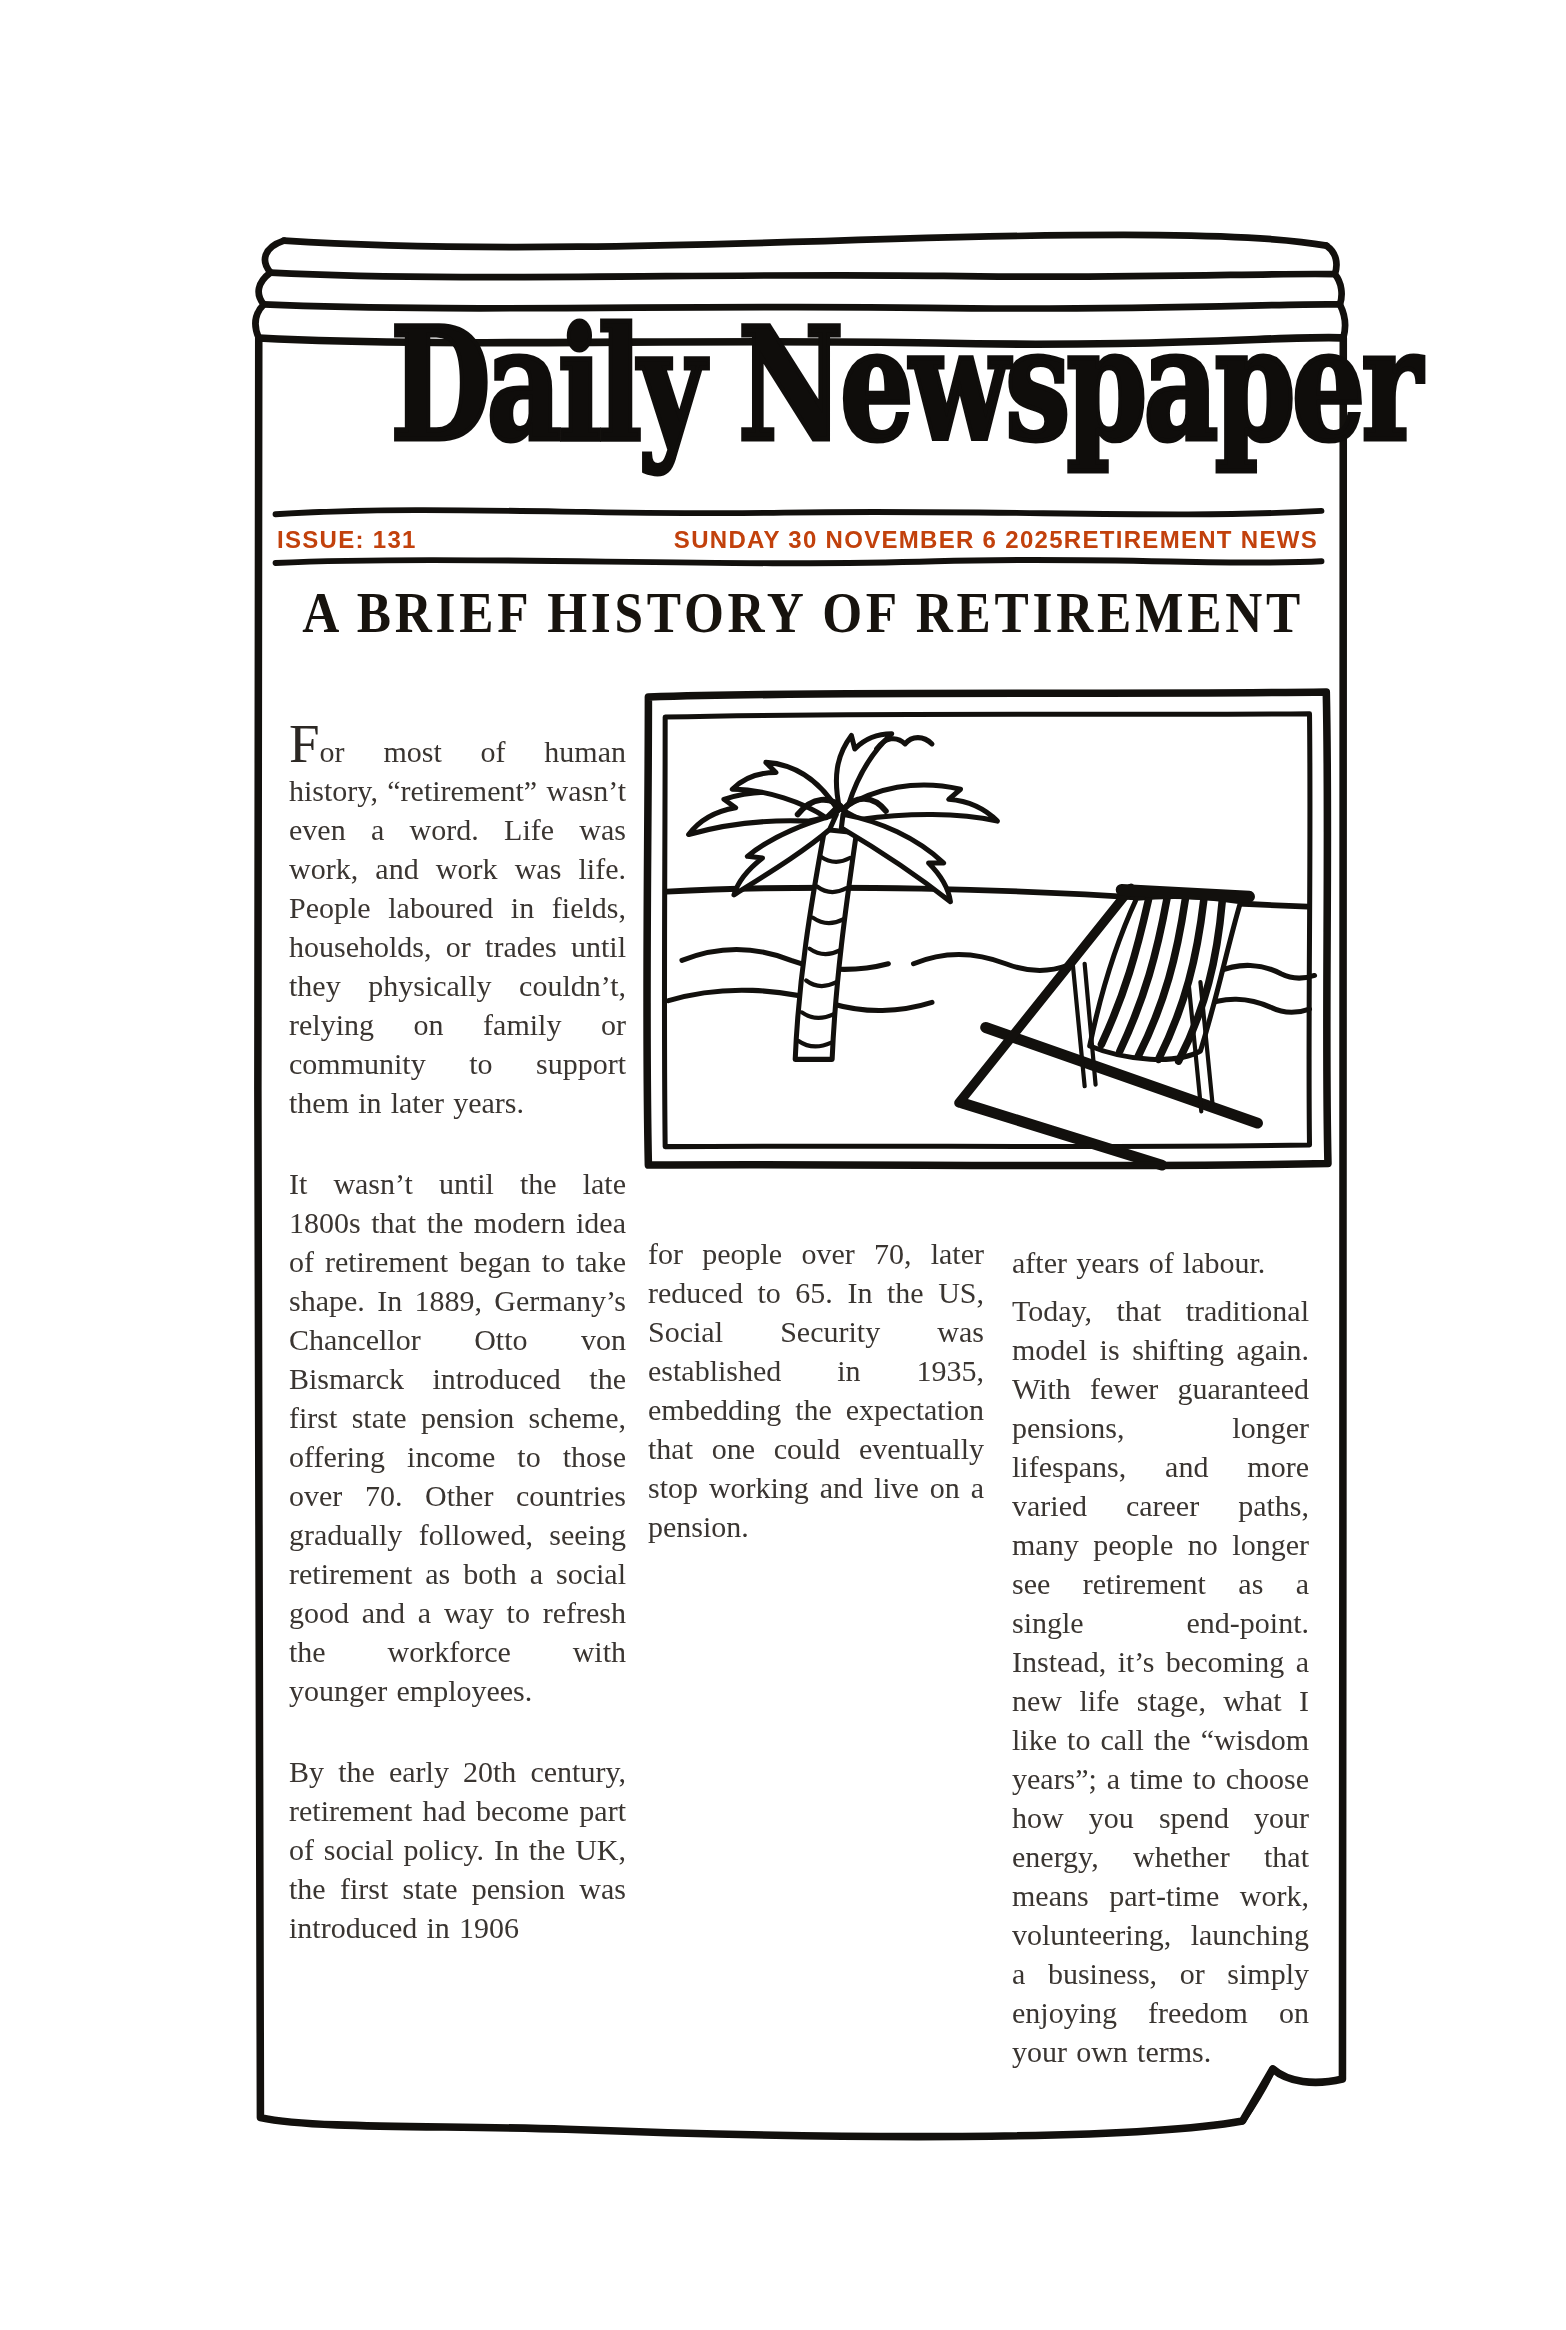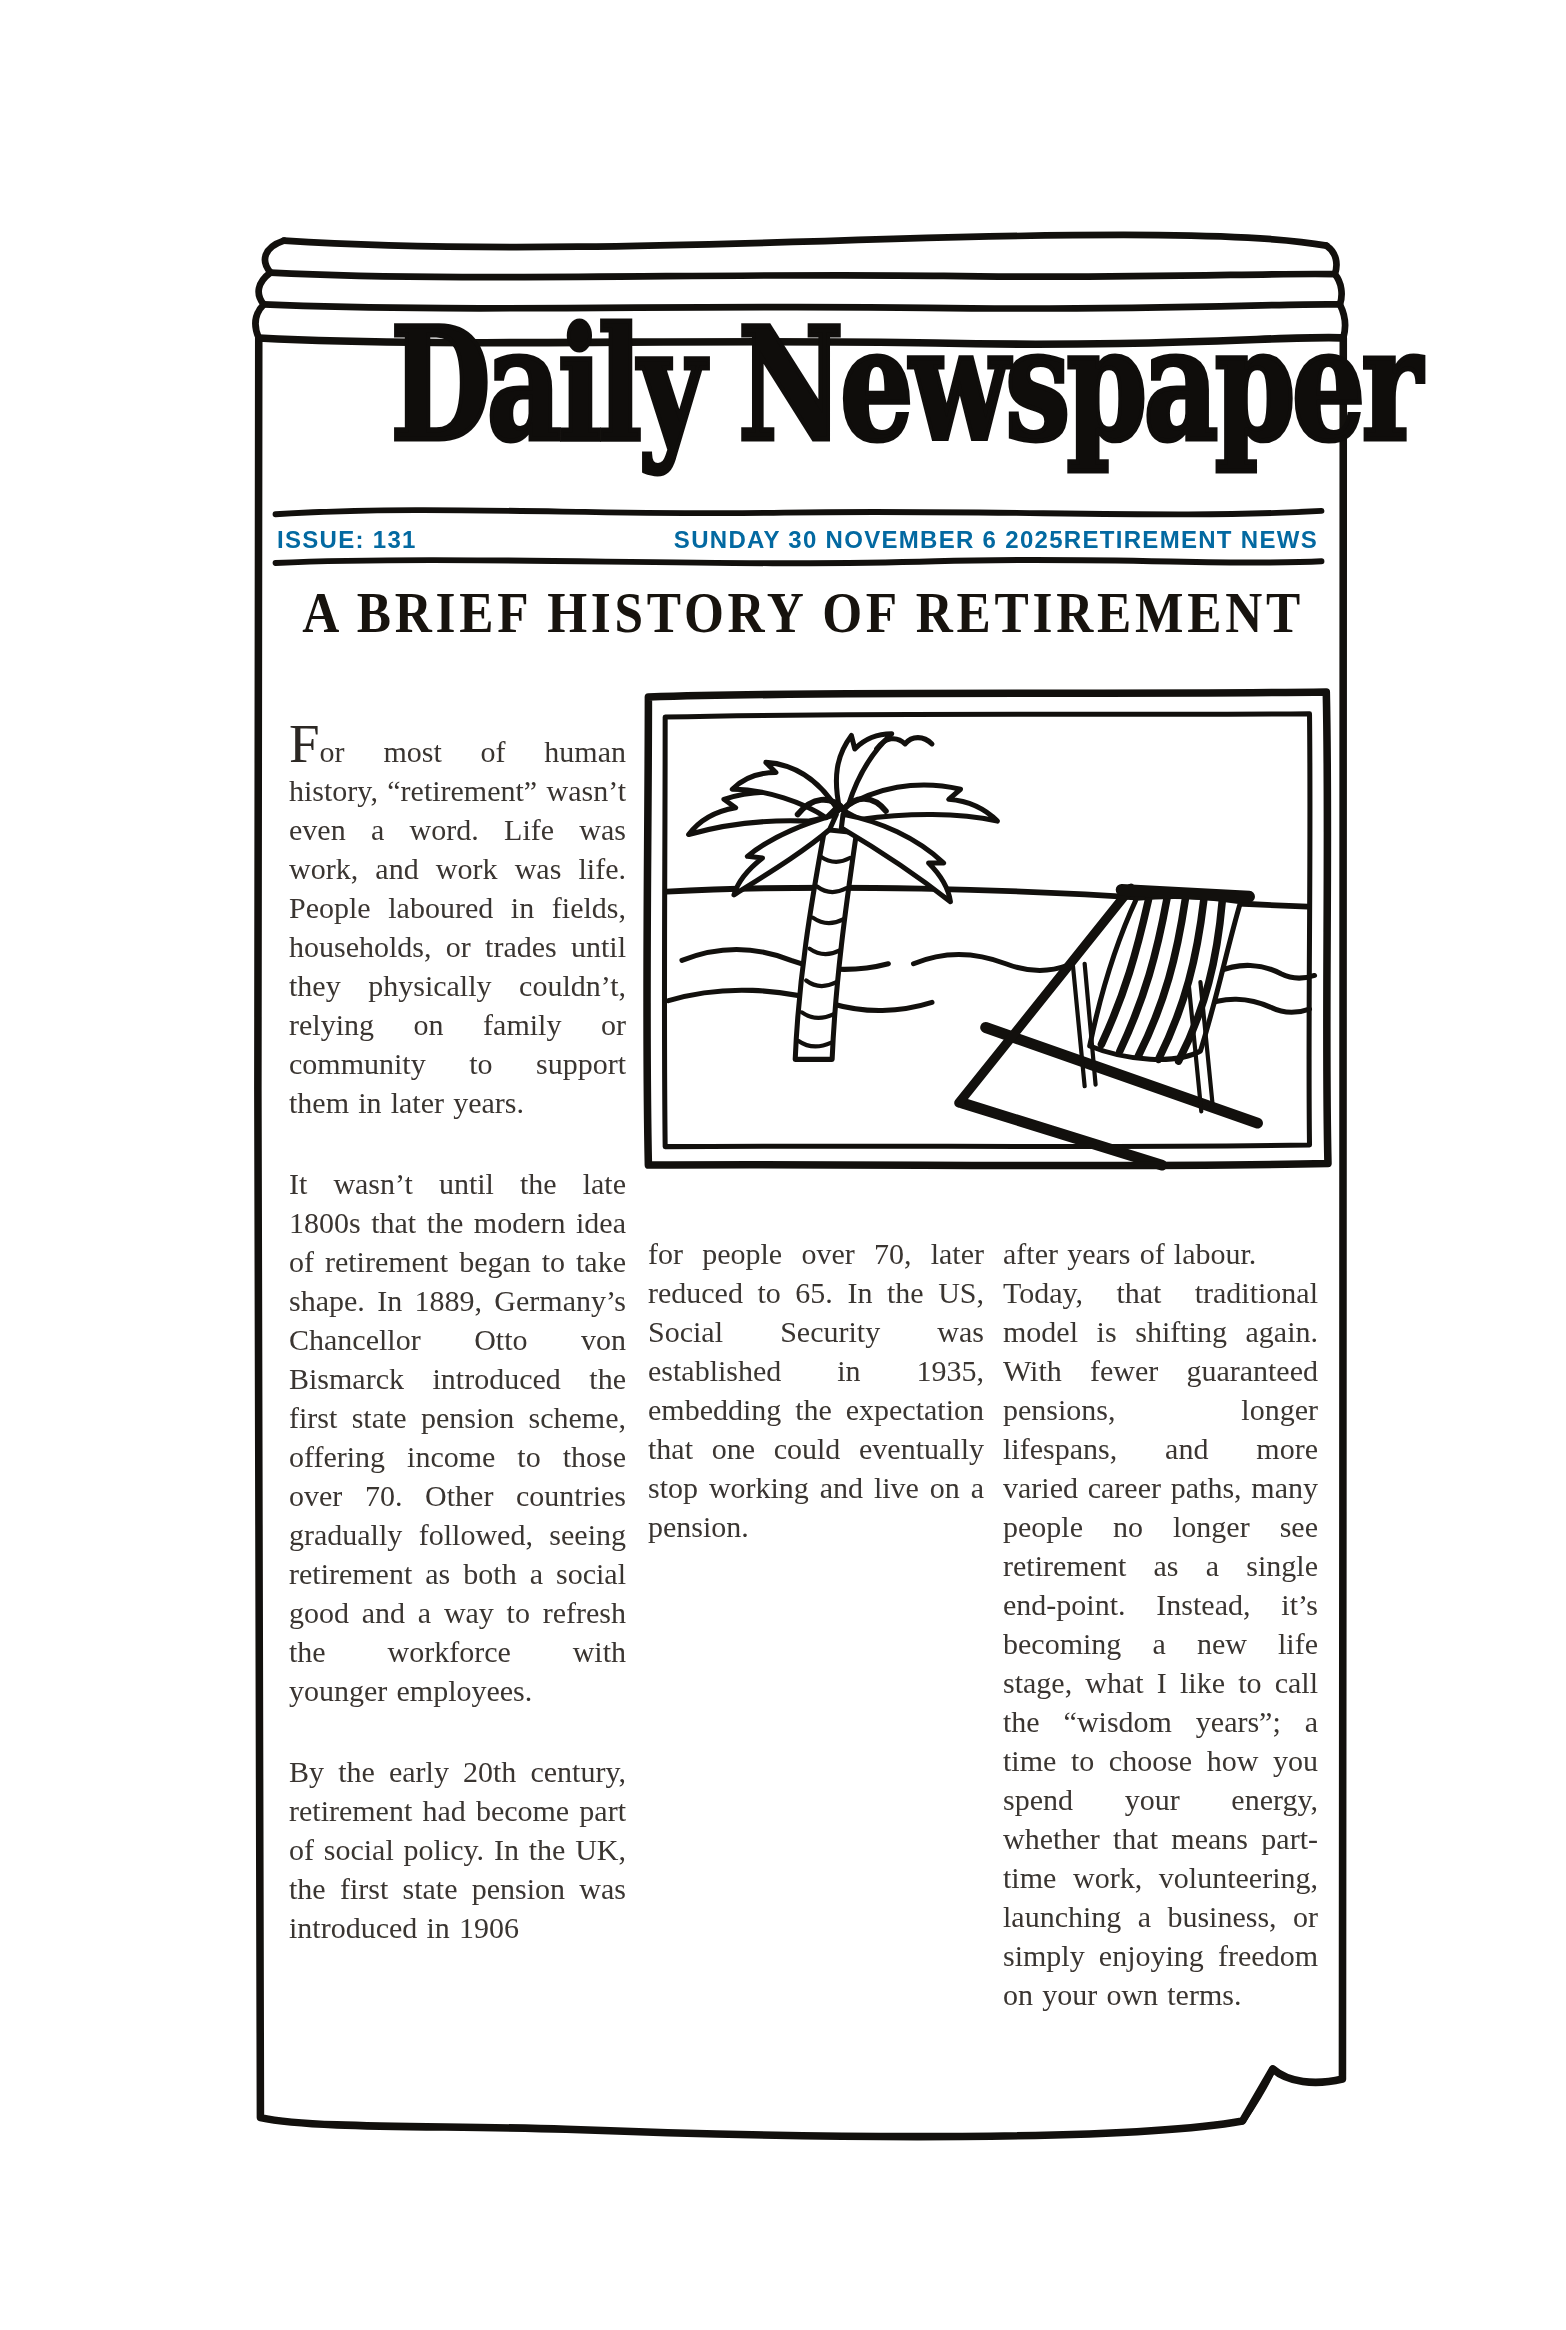--- a/index.html
+++ b/index.html
@@ -13,36 +13,36 @@
   .masthead{
     position:absolute;left:0;right:0;top:81px;text-align:center;
     font-family:"DejaVu Serif",serif;font-weight:700;font-size:156px;line-height:1.05;
     letter-spacing:-5px;color:#0f0d0b;-webkit-text-stroke:5px #0f0d0b;
     transform:scaleX(0.74);transform-origin:50% 0;white-space:nowrap;
   }
   .dateline{
     position:absolute;left:30px;right:32px;top:299px;height:37px;
     display:flex;justify-content:space-between;align-items:center;
     font-family:"Liberation Sans",sans-serif;font-size:24px;font-weight:700;
-    letter-spacing:1.3px;color:#0369a1;
+    letter-spacing:1.3px;color:#c2410c;
   }
   .dateline .dl-center{flex:1;text-align:right;}
   .headline{
     position:absolute;left:0;right:0;top:359px;text-align:center;
     font-family:"Liberation Serif",serif;font-weight:700;font-size:57px;line-height:64px;
     letter-spacing:4.2px;color:#17130e;white-space:nowrap;
     transform:scaleX(0.90);transform-origin:50% 50%;
   }
 
   .col{
     position:absolute;font-size:30px;line-height:39px;text-align:justify;
     color:#3a3531;word-spacing:1.7px;
   }
   .col p{margin:0 0 42px 0;}
-  .col.col3 p{margin:0;}
+  .col.col3 p{margin:9px;}
   .col1{left:42px;top:510px;width:337px;}
   .col2{left:401px;top:1012px;width:336px;}
   .col3{left:756px;top:1012px;width:315px;}
   .dropcap{font-size:55px;line-height:0;color:#2c2824;}
 
   .illustration{position:absolute;left:393px;top:463px;width:693px;height:487px;}
 </style>
 </head>
 <body>
 

